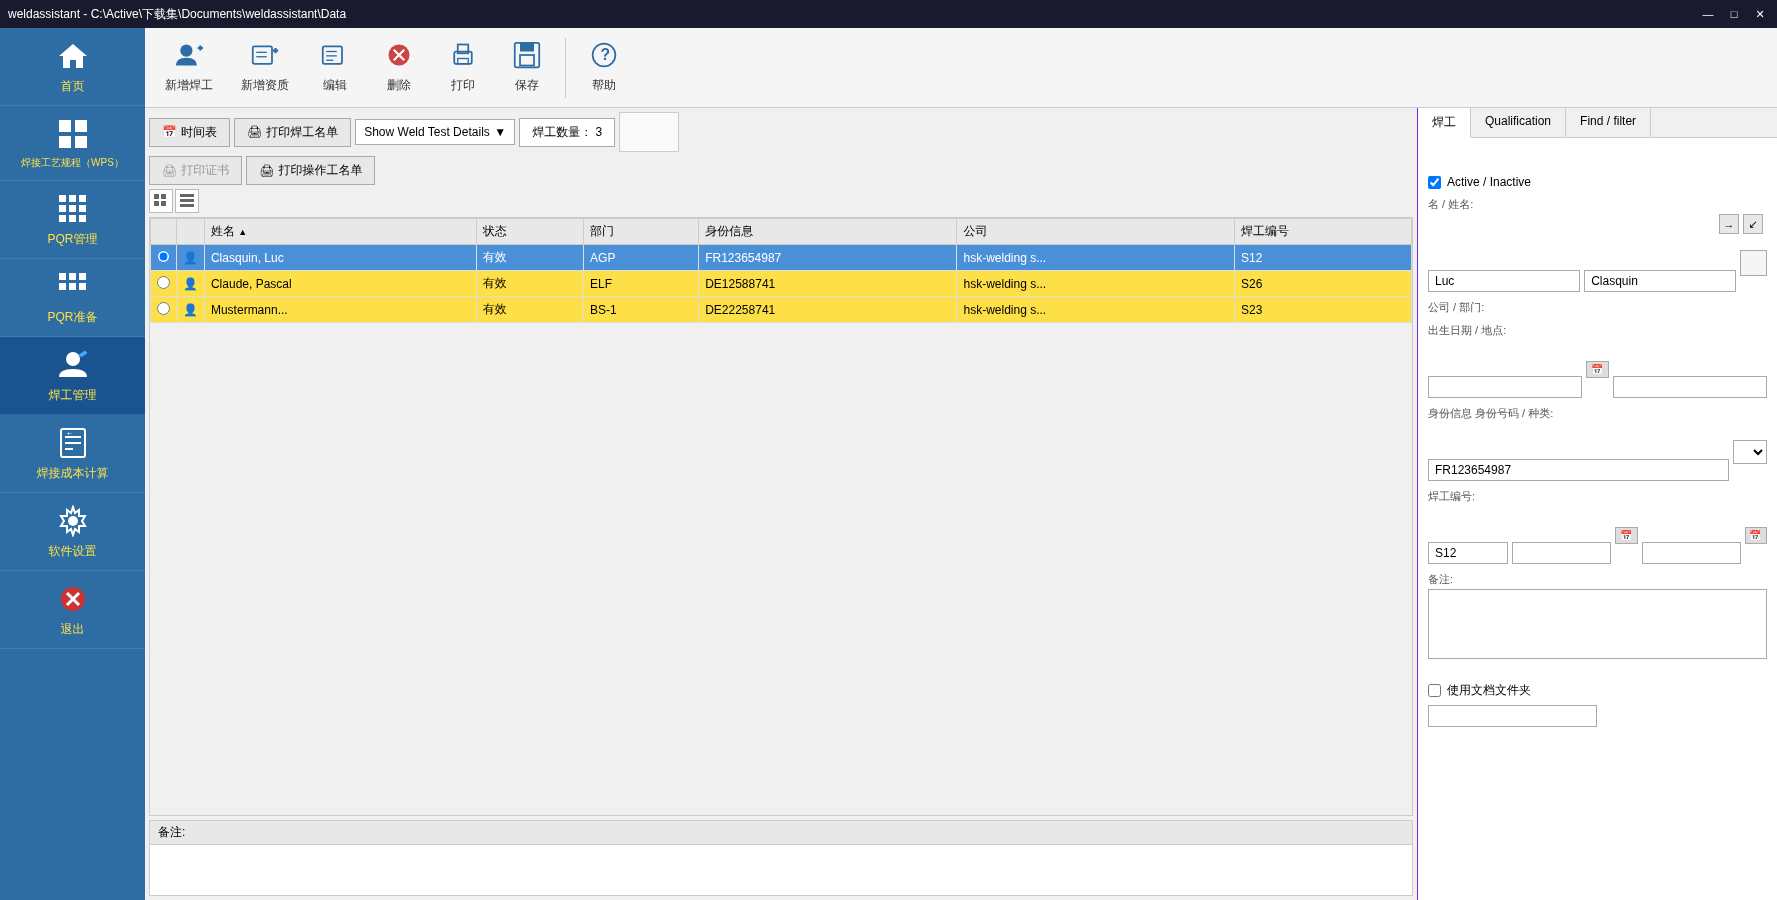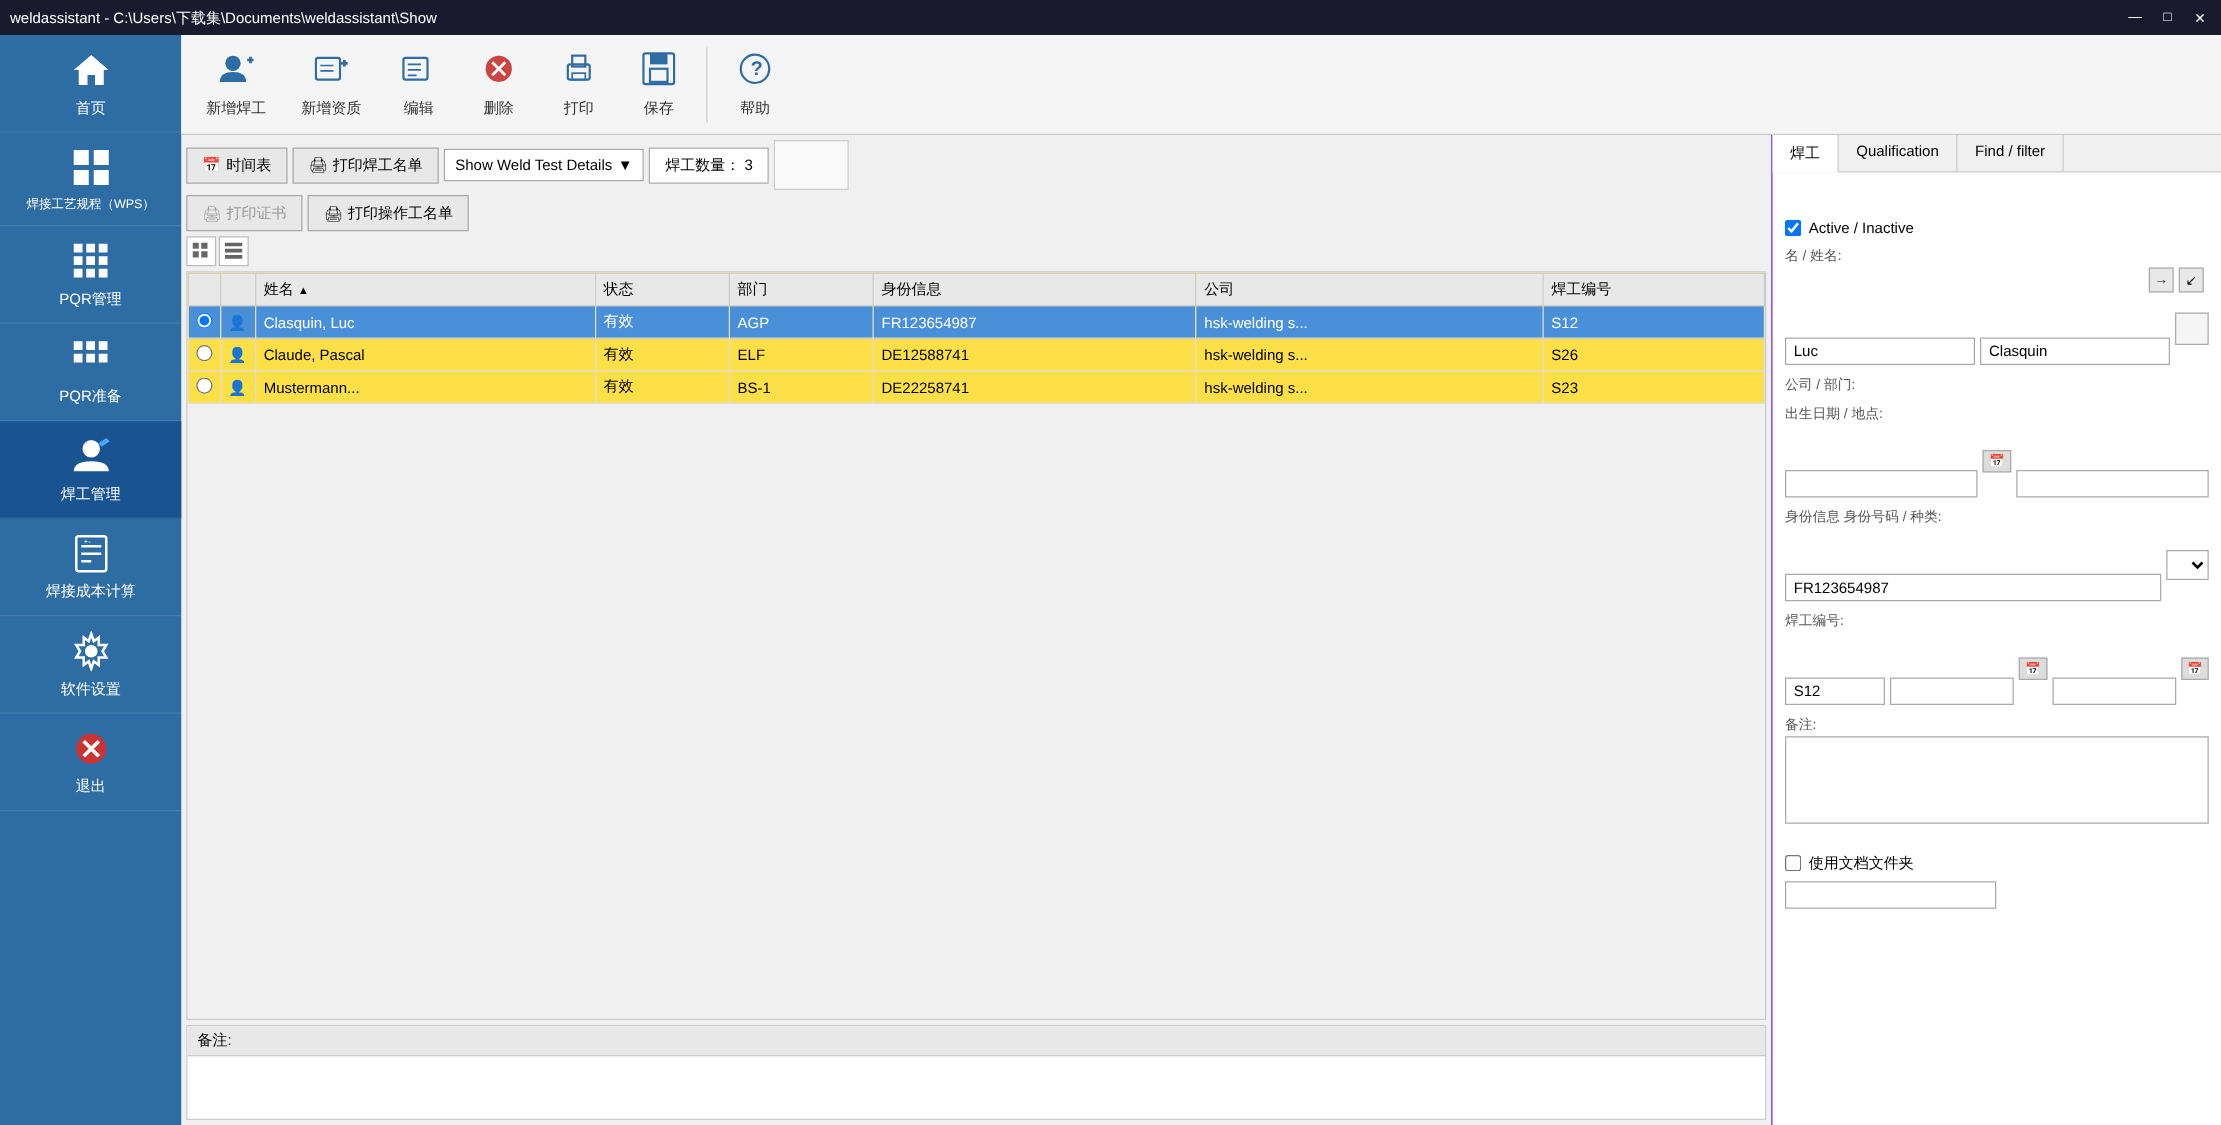--- a/index.html
+++ b/index.html
@@ -37,21 +37,21 @@
       padding-top: 0;
       flex-shrink: 0;
     }
     .sidebar-item {
       width: 100%;
       display: flex;
       flex-direction: column;
       align-items: center;
       padding: 10px 5px;
       cursor: pointer;
-      color: #ffffff;
+      color: #fde047;
       font-size: 12px;
       text-align: center;
       border-bottom: 1px solid rgba(255,255,255,0.1);
     }
     .sidebar-item.active { background: #1a5490; }
     .sidebar-icon {
       font-size: 22px;
       margin-bottom: 4px;
       display: flex; align-items: center; justify-content: center;
       width: 36px; height: 36px;
@@ -314,21 +314,21 @@
       width: 1px;
       height: 60px;
       background: #ccc;
       margin: 0 4px;
     }
   </style>
 </head>
 <body>
 
 <div class="titlebar">
-  <span class="titlebar-title">weldassistant - C:\Users\下载集\Documents\weldassistant\Show</span>
+  <span class="titlebar-title">weldassistant - C:\Active\下载集\Documents\weldassistant\Data</span>
   <div class="titlebar-controls">
     <div class="titlebar-btn">—</div>
     <div class="titlebar-btn">□</div>
     <div class="titlebar-btn">✕</div>
   </div>
 </div>
 
 <div class="app">
 
   <div class="sidebar">

